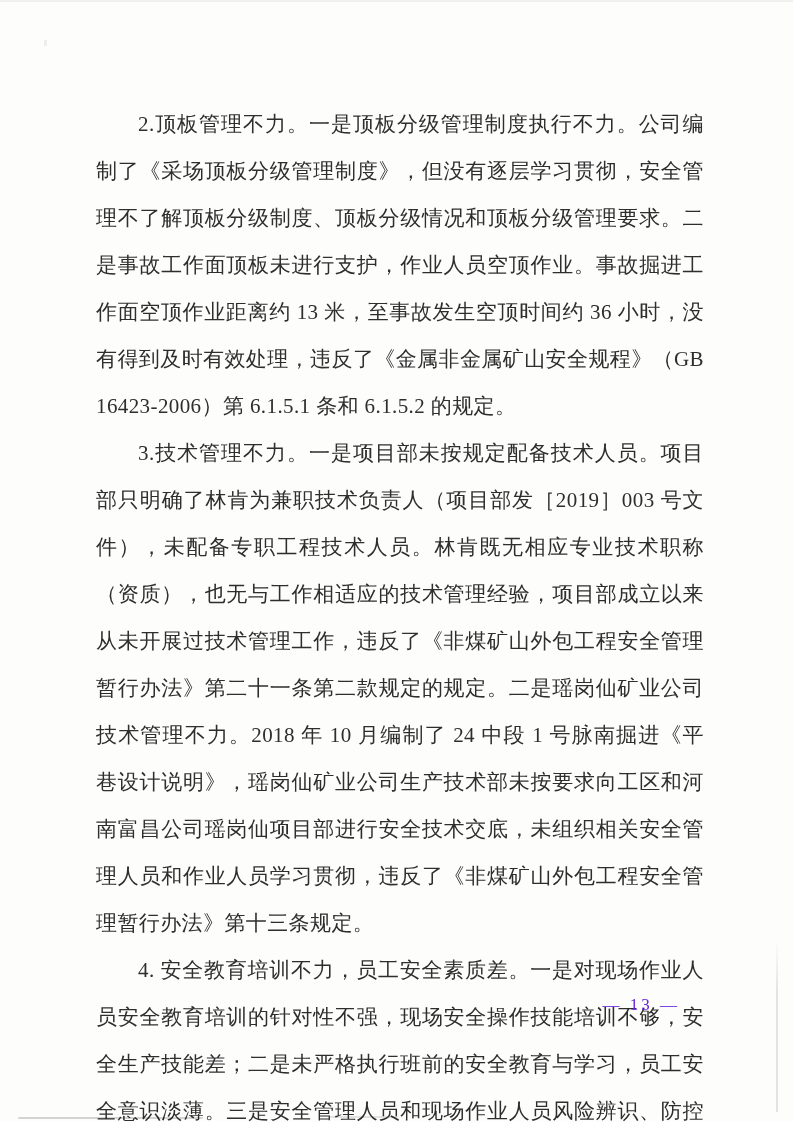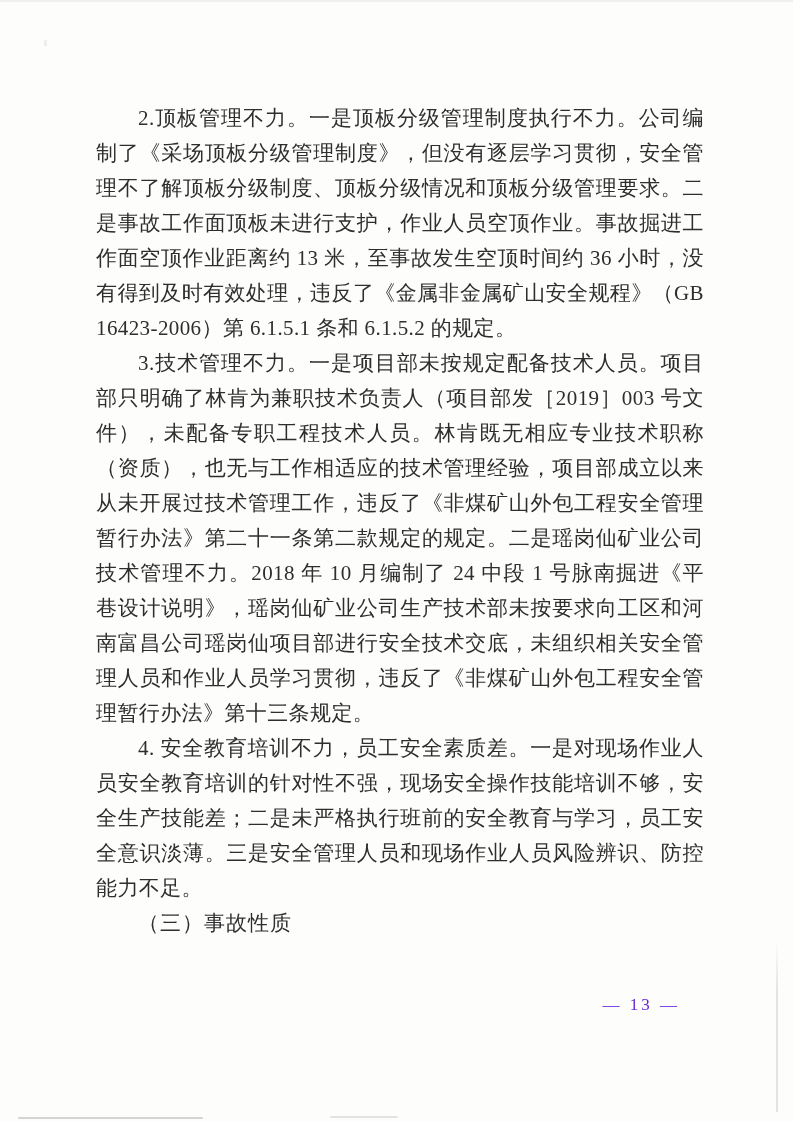--- a/index.html
+++ b/index.html
@@ -23,21 +23,21 @@
     top: 101px;
     width: 608px;
   }
   .para {
     margin: 0;
     padding: 0;
     text-indent: 2em;
     text-align: justify;
     text-justify: inter-character;
     font-size: 21px;
-    line-height: 35px;
+    line-height: 47px;
     letter-spacing: 0.4px;
     word-break: break-all;
   }
   .para.heading {
     font-weight: normal;
     letter-spacing: 1px;
     text-align: left;
   }
   .page-number {
     position: absolute;

